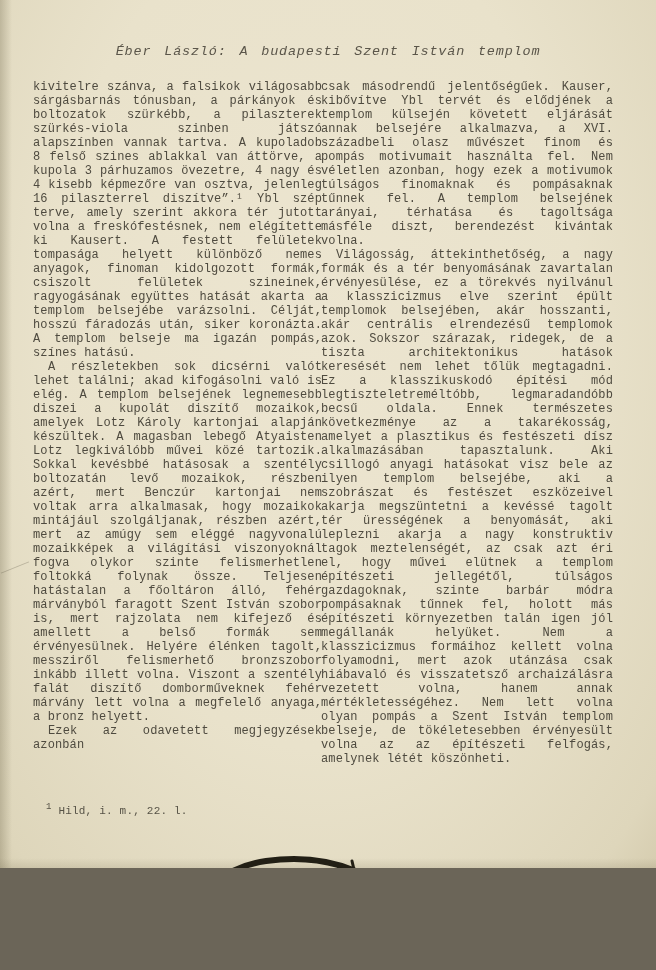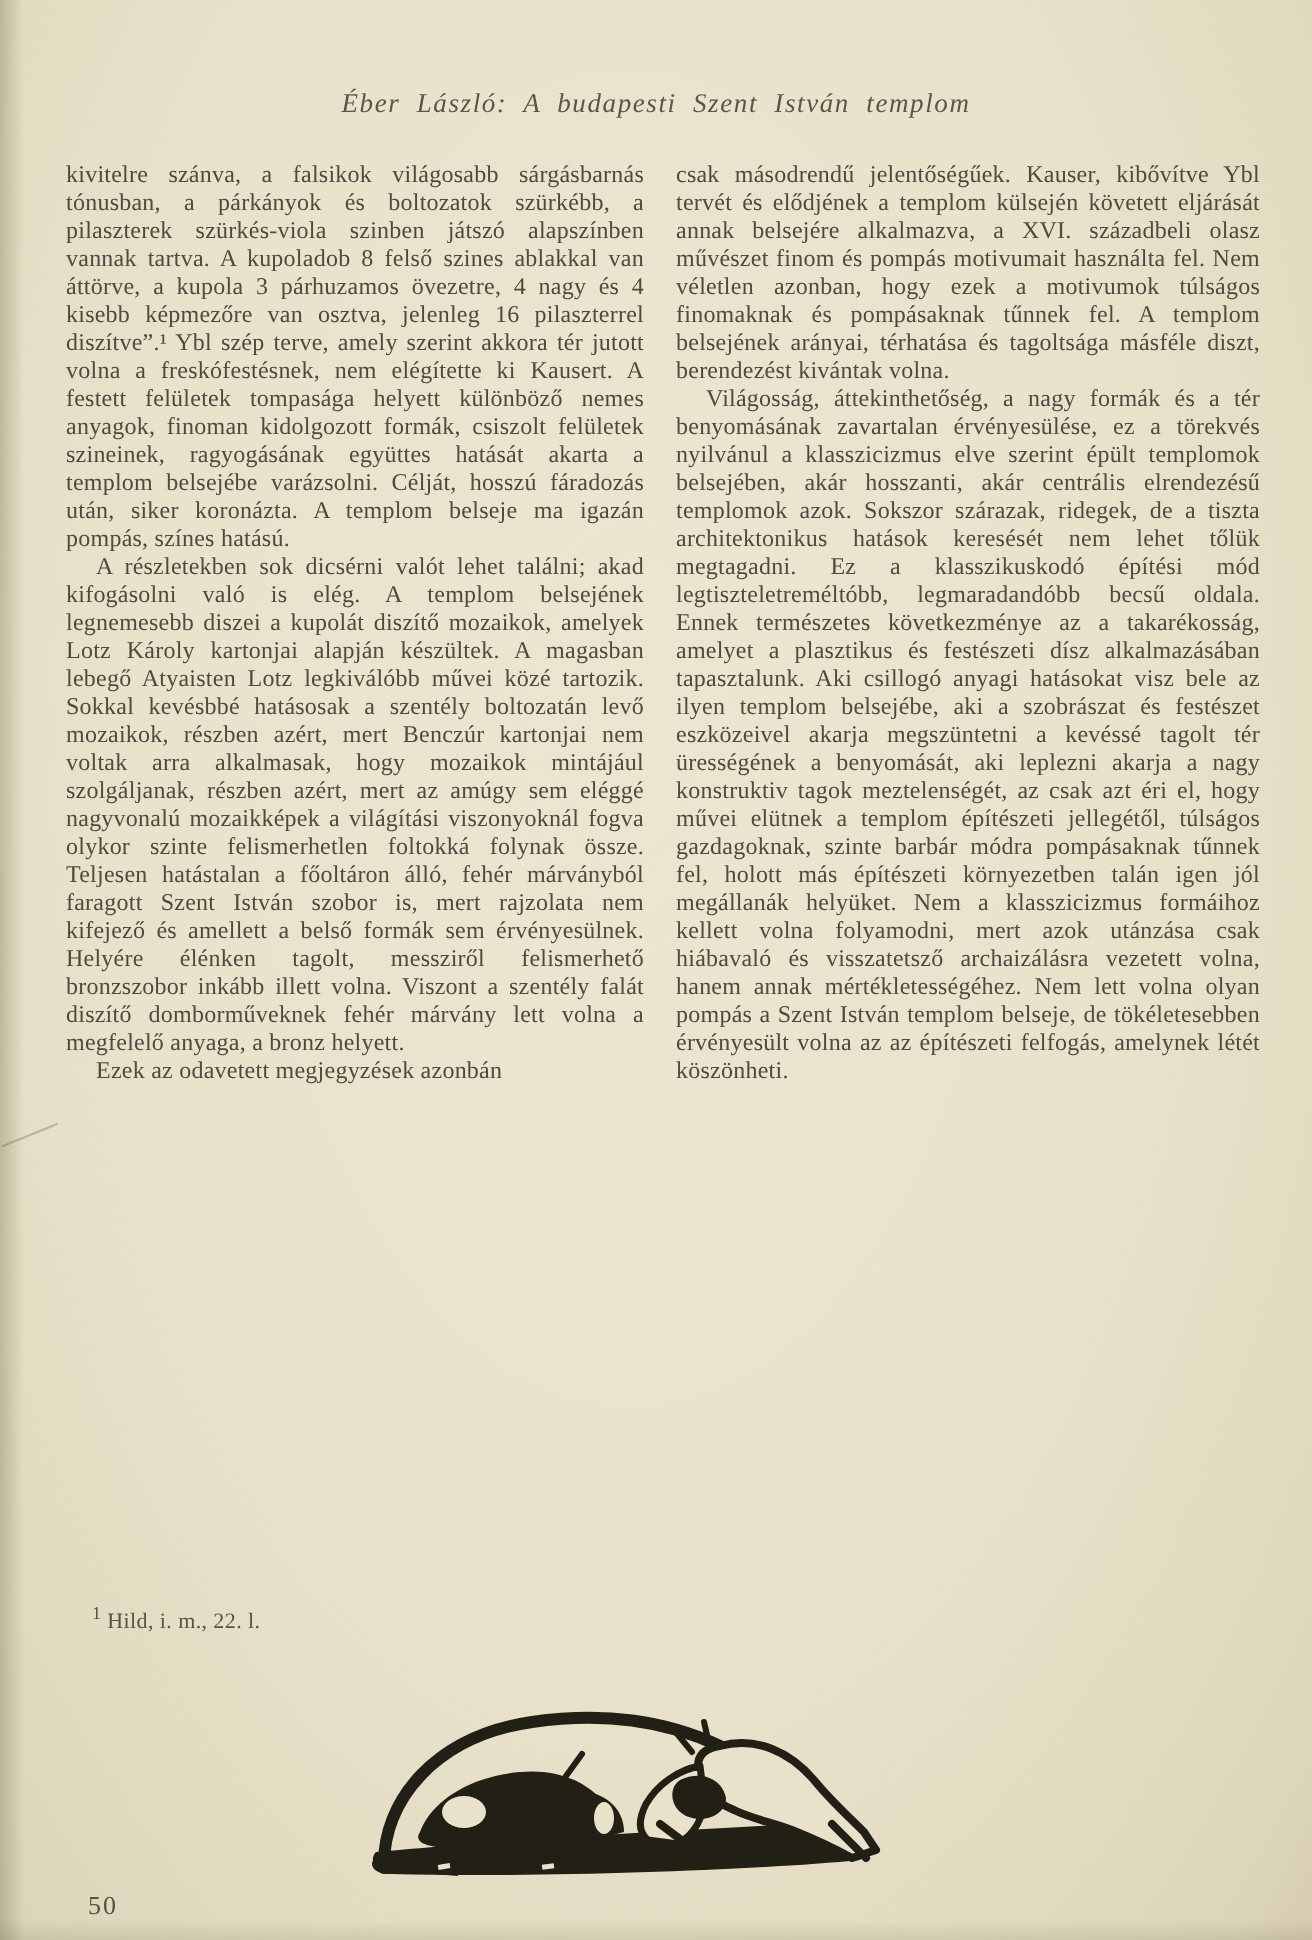--- a/index.html
+++ b/index.html
@@ -1,23 +1,23 @@
 <!DOCTYPE html>
 <html><head>
 <meta charset="utf-8">
 <style>
   html,body{margin:0;padding:0;background:#6b6558;}
   .page{
     position:relative;
-    width:656px;height:970px;
+    width:656px;height:868px;
     margin:0 auto;
     overflow:hidden;
     background:
       radial-gradient(ellipse at 48% 38%, #ece5d0 0%, #e9e2cb 55%, #ded6bb 92%, #d6cdb0 100%);
-    font-family:Liberation Serif, serif;
+    font-family:Liberation Mono, monospace;
     color:#4e4a3f;
   }
   .edge-left{
     position:absolute;left:0;top:0;width:12px;height:100%;
     background:linear-gradient(90deg, rgba(96,88,60,0.28), rgba(96,88,60,0));
   }
   .edge-bottom{
     position:absolute;left:0;bottom:0;width:100%;height:10px;
     background:linear-gradient(0deg, rgba(96,88,60,0.14), rgba(96,88,60,0));
   }
@@ -28,21 +28,21 @@
     font-size:13.5px;
     letter-spacing:0.8px;
     word-spacing:4px;
     color:#5b564a;
   }
   .col{
     position:absolute;top:80px;
     width:289px;
   }
   .col-left{left:33px;}
-  .col-right{left:338px;width:292px;}
+  .col-right{left:321px;width:292px;}
   .col p{
     margin:0;
     text-align:justify;
     font-size:12px;
     line-height:14px;
     letter-spacing:0.12px;
     color:#4e4a3f;
   }
   .col p.indent{text-indent:15px;}
   sup{font-size:9px;line-height:0;}

